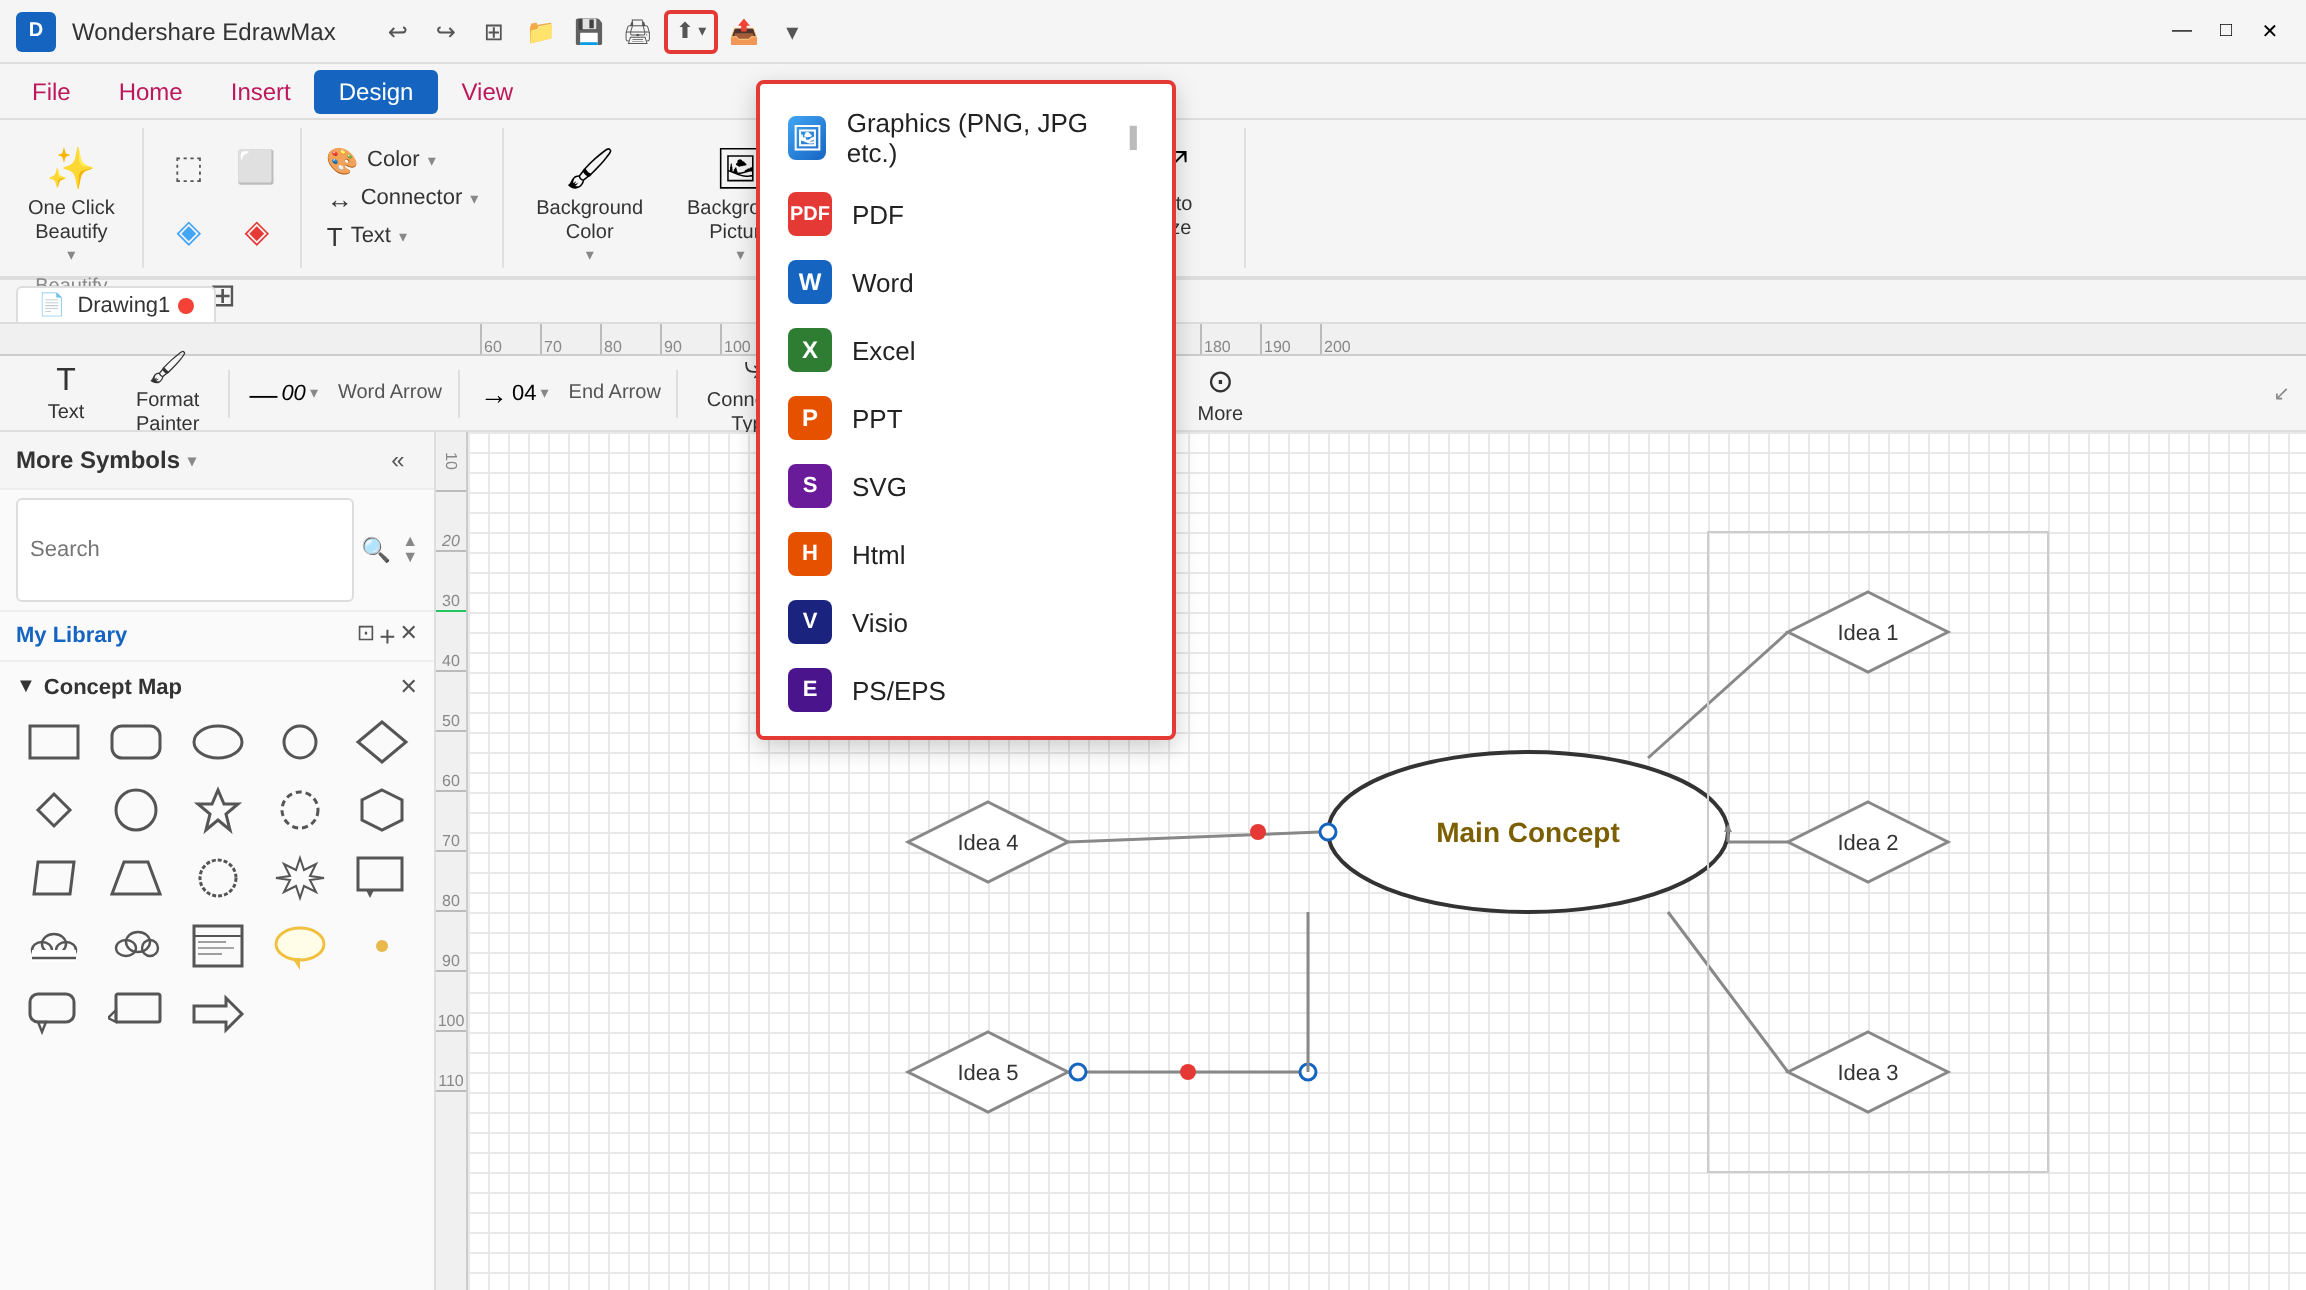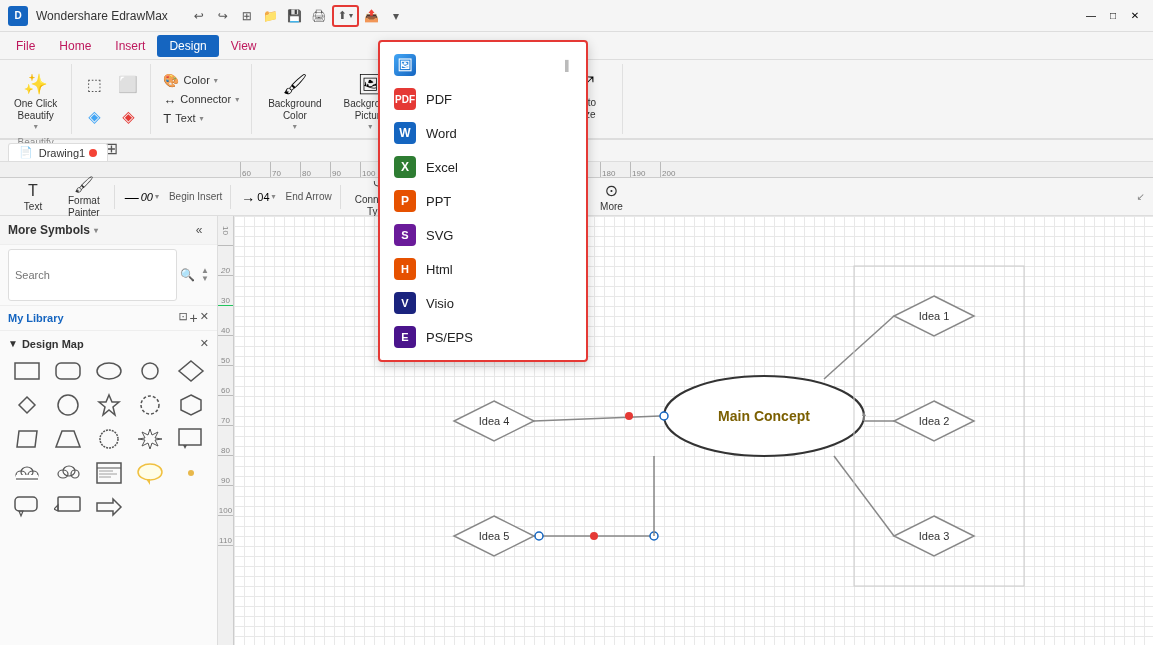--- a/index.html
+++ b/index.html
@@ -292,21 +292,21 @@
   <div class="bt-item">
     <span class="ico">🖌</span>
     <span style="font-size:10px; text-align:center; line-height:1.2;">Format<br>Painter</span>
   </div>
   <div class="bt-sep"></div>
   <div class="bt-dropdown">
     <span style="font-size:14px;">—</span>
     <span style="font-size:11px;font-style:italic;">00</span>
     <span class="caret">▾</span>
   </div>
-  <div style="font-size:10px; color:#555; padding: 0 4px;">Begin Insert</div>
+  <div style="font-size:10px; color:#555; padding: 0 4px;">Word Arrow</div>
   <div class="bt-sep"></div>
   <div class="bt-dropdown">
     <span style="font-size:14px;">→</span>
     <span style="font-size:11px;">04</span>
     <span class="caret">▾</span>
   </div>
   <div style="font-size:10px; color:#555; padding: 0 4px;">End Arrow</div>
   <div class="bt-sep"></div>
   <div class="bt-item">
     <span class="ico">⤷</span>
@@ -360,21 +360,21 @@
           <span style="font-size:11px; cursor:pointer; color:#555;">⊡</span>
           <span style="font-size:14px; cursor:pointer; color:#555;">+</span>
           <span style="font-size:11px; cursor:pointer; color:#555;">✕</span>
         </div>
       </div>
     </div>
     <div class="concept-section">
       <div class="concept-header">
         <div class="concept-title">
           <span style="font-size:10px;">▼</span>
-          <span>Design Map</span>
+          <span>Concept Map</span>
         </div>
         <span style="font-size:11px; cursor:pointer; color:#555;">✕</span>
       </div>
 
       <div class="shapes-grid">
 
         <div class="shape-item">
           <svg viewBox="0 0 28 24">
               <rect x="2" y="4" width="24" height="16" fill="none" stroke="#555" stroke-width="1.5"></rect>
             </svg>
@@ -570,20 +570,21 @@
 
         <rect x="620" y="50" width="170" height="320" fill="none" stroke="#ccc" stroke-width="1" stroke-dasharray="none"></rect>
       </svg>
     </div>
   </div>
 </div>
 
 <div class="export-popup">
   <div class="export-item">
     <div class="export-icon ico-graphics">🖼</div>
+    <span class="export-label">Graphics (PNG, JPG etc.)</span>
     <span style="margin-left:auto;font-size:10px;color:#bbb;">▌</span>
   </div>
   <div class="export-item">
     <div class="export-icon ico-pdf" style="font-size:10px;font-weight:bold;">PDF</div>
     <span class="export-label">PDF</span>
   </div>
   <div class="export-item">
     <div class="export-icon ico-word" style="font-size:12px;font-weight:bold;">W</div>
     <span class="export-label">Word</span>
   </div>

